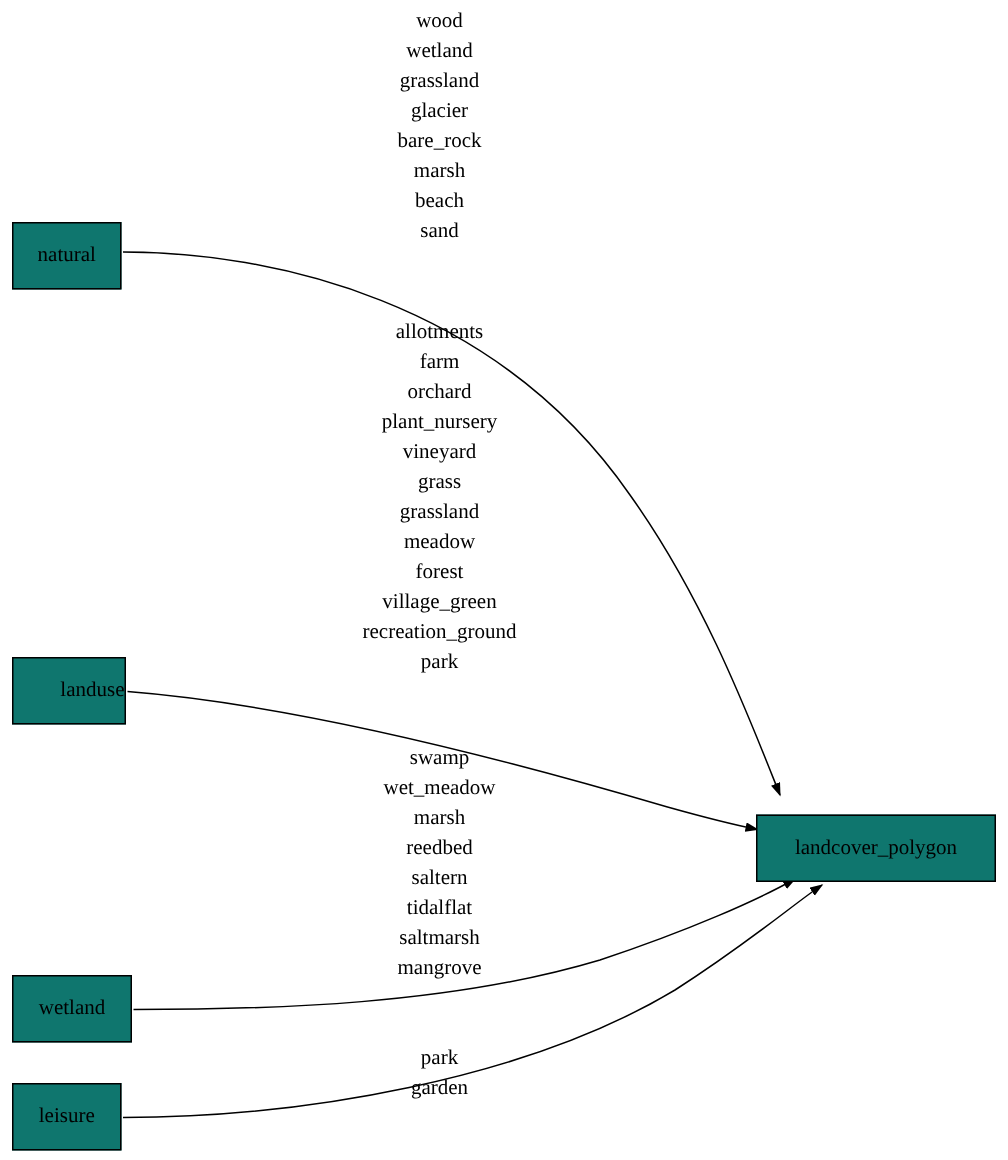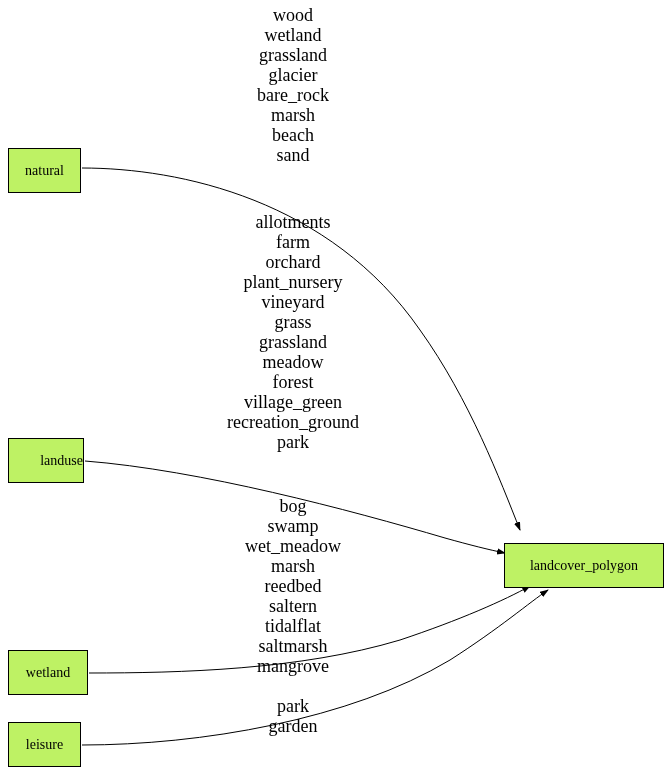--- a/index.html
+++ b/index.html
@@ -19,33 +19,33 @@
     position: absolute;
     left: 0;
     top: 0;
     width: 672px;
     height: 773px;
     pointer-events: none;
   }
   .node {
     position: absolute;
     border: 1px solid #000000;
-    background: #bef264;
+    background: #0f766e;
     box-sizing: border-box;
     display: flex;
     align-items: center;
     justify-content: center;
     font-size: 14px;
     color: #000000;
     white-space: nowrap;
   }
   .label-col {
     position: absolute;
     text-align: center;
-    font-size: 18px;
+    font-size: 14px;
     line-height: 20px;
     color: #000000;
   }
   .label-col div {
     white-space: nowrap;
   }
 </style>
 </head>
 <body>
 
@@ -107,21 +107,20 @@
       <div>grass</div>
       <div>grassland</div>
       <div>meadow</div>
       <div>forest</div>
       <div>village_green</div>
       <div>recreation_ground</div>
       <div>park</div>
     </div>
 
   <div class="label-col" style="left:193px; top:496px; width:200px;">
-      <div>bog</div>
       <div>swamp</div>
       <div>wet_meadow</div>
       <div>marsh</div>
       <div>reedbed</div>
       <div>saltern</div>
       <div>tidalflat</div>
       <div>saltmarsh</div>
       <div>mangrove</div>
     </div>
 

